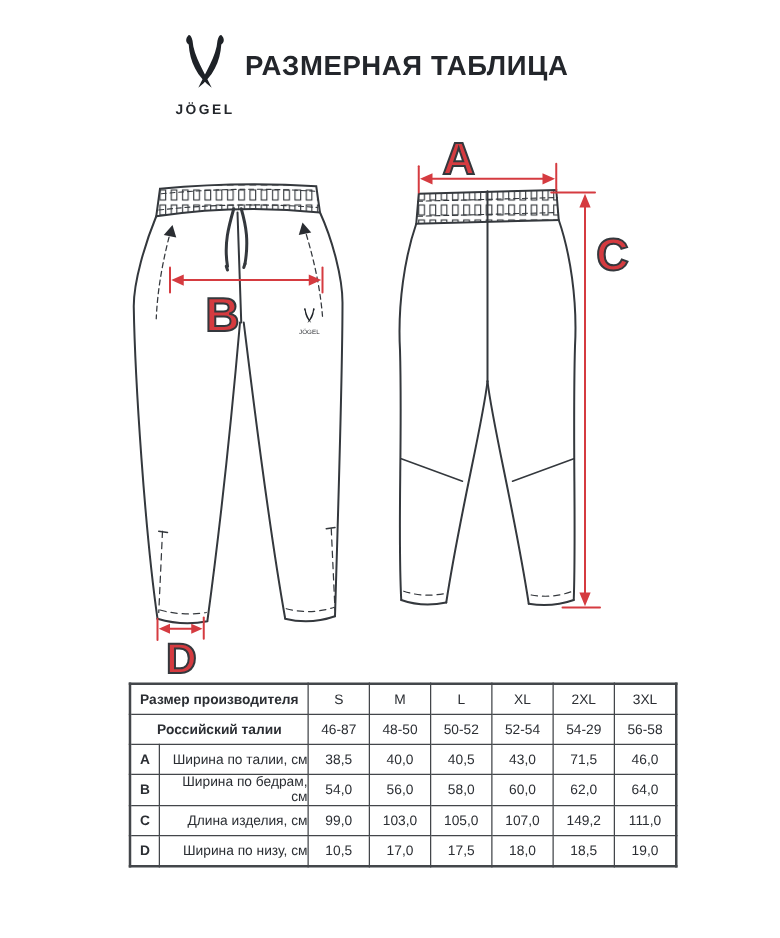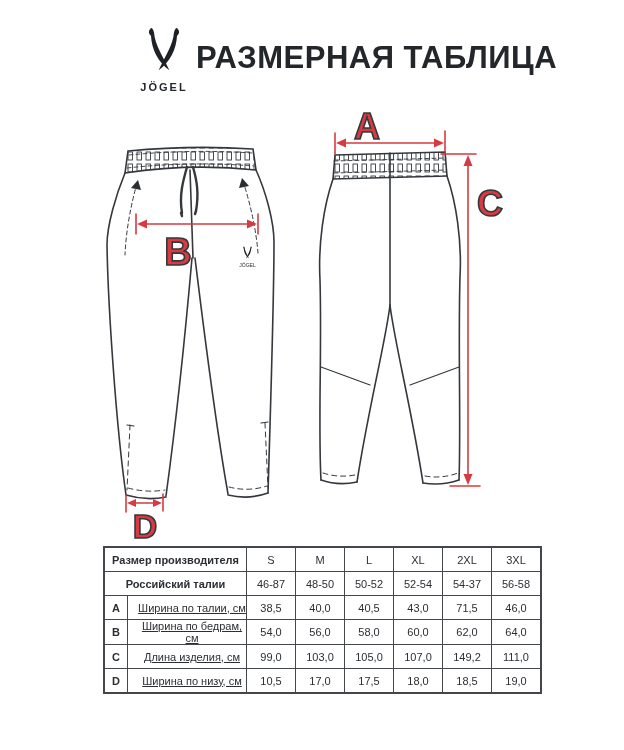--- a/index.html
+++ b/index.html
@@ -1,34 +1,34 @@
 <!DOCTYPE html>
 <html><head>
 <meta charset="utf-8">
 <style>
   html,body{margin:0;padding:0;background:#fff;}
   .page{position:relative;width:624px;height:750px;background:#ffffff;overflow:hidden;
         font-family:"Liberation Sans",sans-serif;color:#26292e;}
   
   .logo{position:absolute;left:134px;top:26px;width:60px;text-align:center;}
   .logo-word{font-size:11px;font-weight:700;letter-spacing:2px;color:#23262b;margin-top:1px;}
-  .title{position:absolute;left:196px;top:40px;font-size:31px;font-weight:700;
+  .title{position:absolute;left:196px;top:40px;font-size:22px;font-weight:700;
          letter-spacing:.5px;color:#23262b;white-space:nowrap;}
   
   .drawing{position:absolute;left:0;top:95px;}
   .dim-letter{font-family:"Liberation Sans",sans-serif;font-weight:700;fill:#d53b40;}
   
   .size-table{position:absolute;left:103px;top:546px;border-collapse:collapse;
               font-size:11px;color:#2b2e33;}
   .size-table td{border:1px solid #43464a;height:23px;padding:0;text-align:center;
                  vertical-align:middle;}
   .size-table{border:2px solid #43464a;}
   .col-letter{width:22px;font-weight:700;}
   .col-desc{width:108px;text-align:left;padding-left:10px;}
-  .size-table td.col-desc{text-align:center;padding-left:10px;text-decoration:underline;}
+  .size-table td.col-desc{text-align:right;padding-left:10px;}
   .col-size{width:48px;}
   .bold{font-weight:700;}
 </style>
 </head>
 <body>
 
 <div class="page">
 
   <div class="logo">
     <svg width="46" height="50" viewBox="0 0 60 64">
@@ -177,21 +177,21 @@
       <td class="col-size">XL</td>
       <td class="col-size">2XL</td>
       <td class="col-size">3XL</td>
     </tr>
     <tr>
       <td colspan="2" class="bold">Российский талии</td>
       <td>46-87</td>
       <td>48-50</td>
       <td>50-52</td>
       <td>52-54</td>
-      <td>54-37</td>
+      <td>54-29</td>
       <td>56-58</td>
     </tr>
     <tr>
       <td class="col-letter">A</td>
       <td class="col-desc">Ширина по талии, см</td>
       <td>38,5</td>
       <td>40,0</td>
       <td>40,5</td>
       <td>43,0</td>
       <td>71,5</td>

